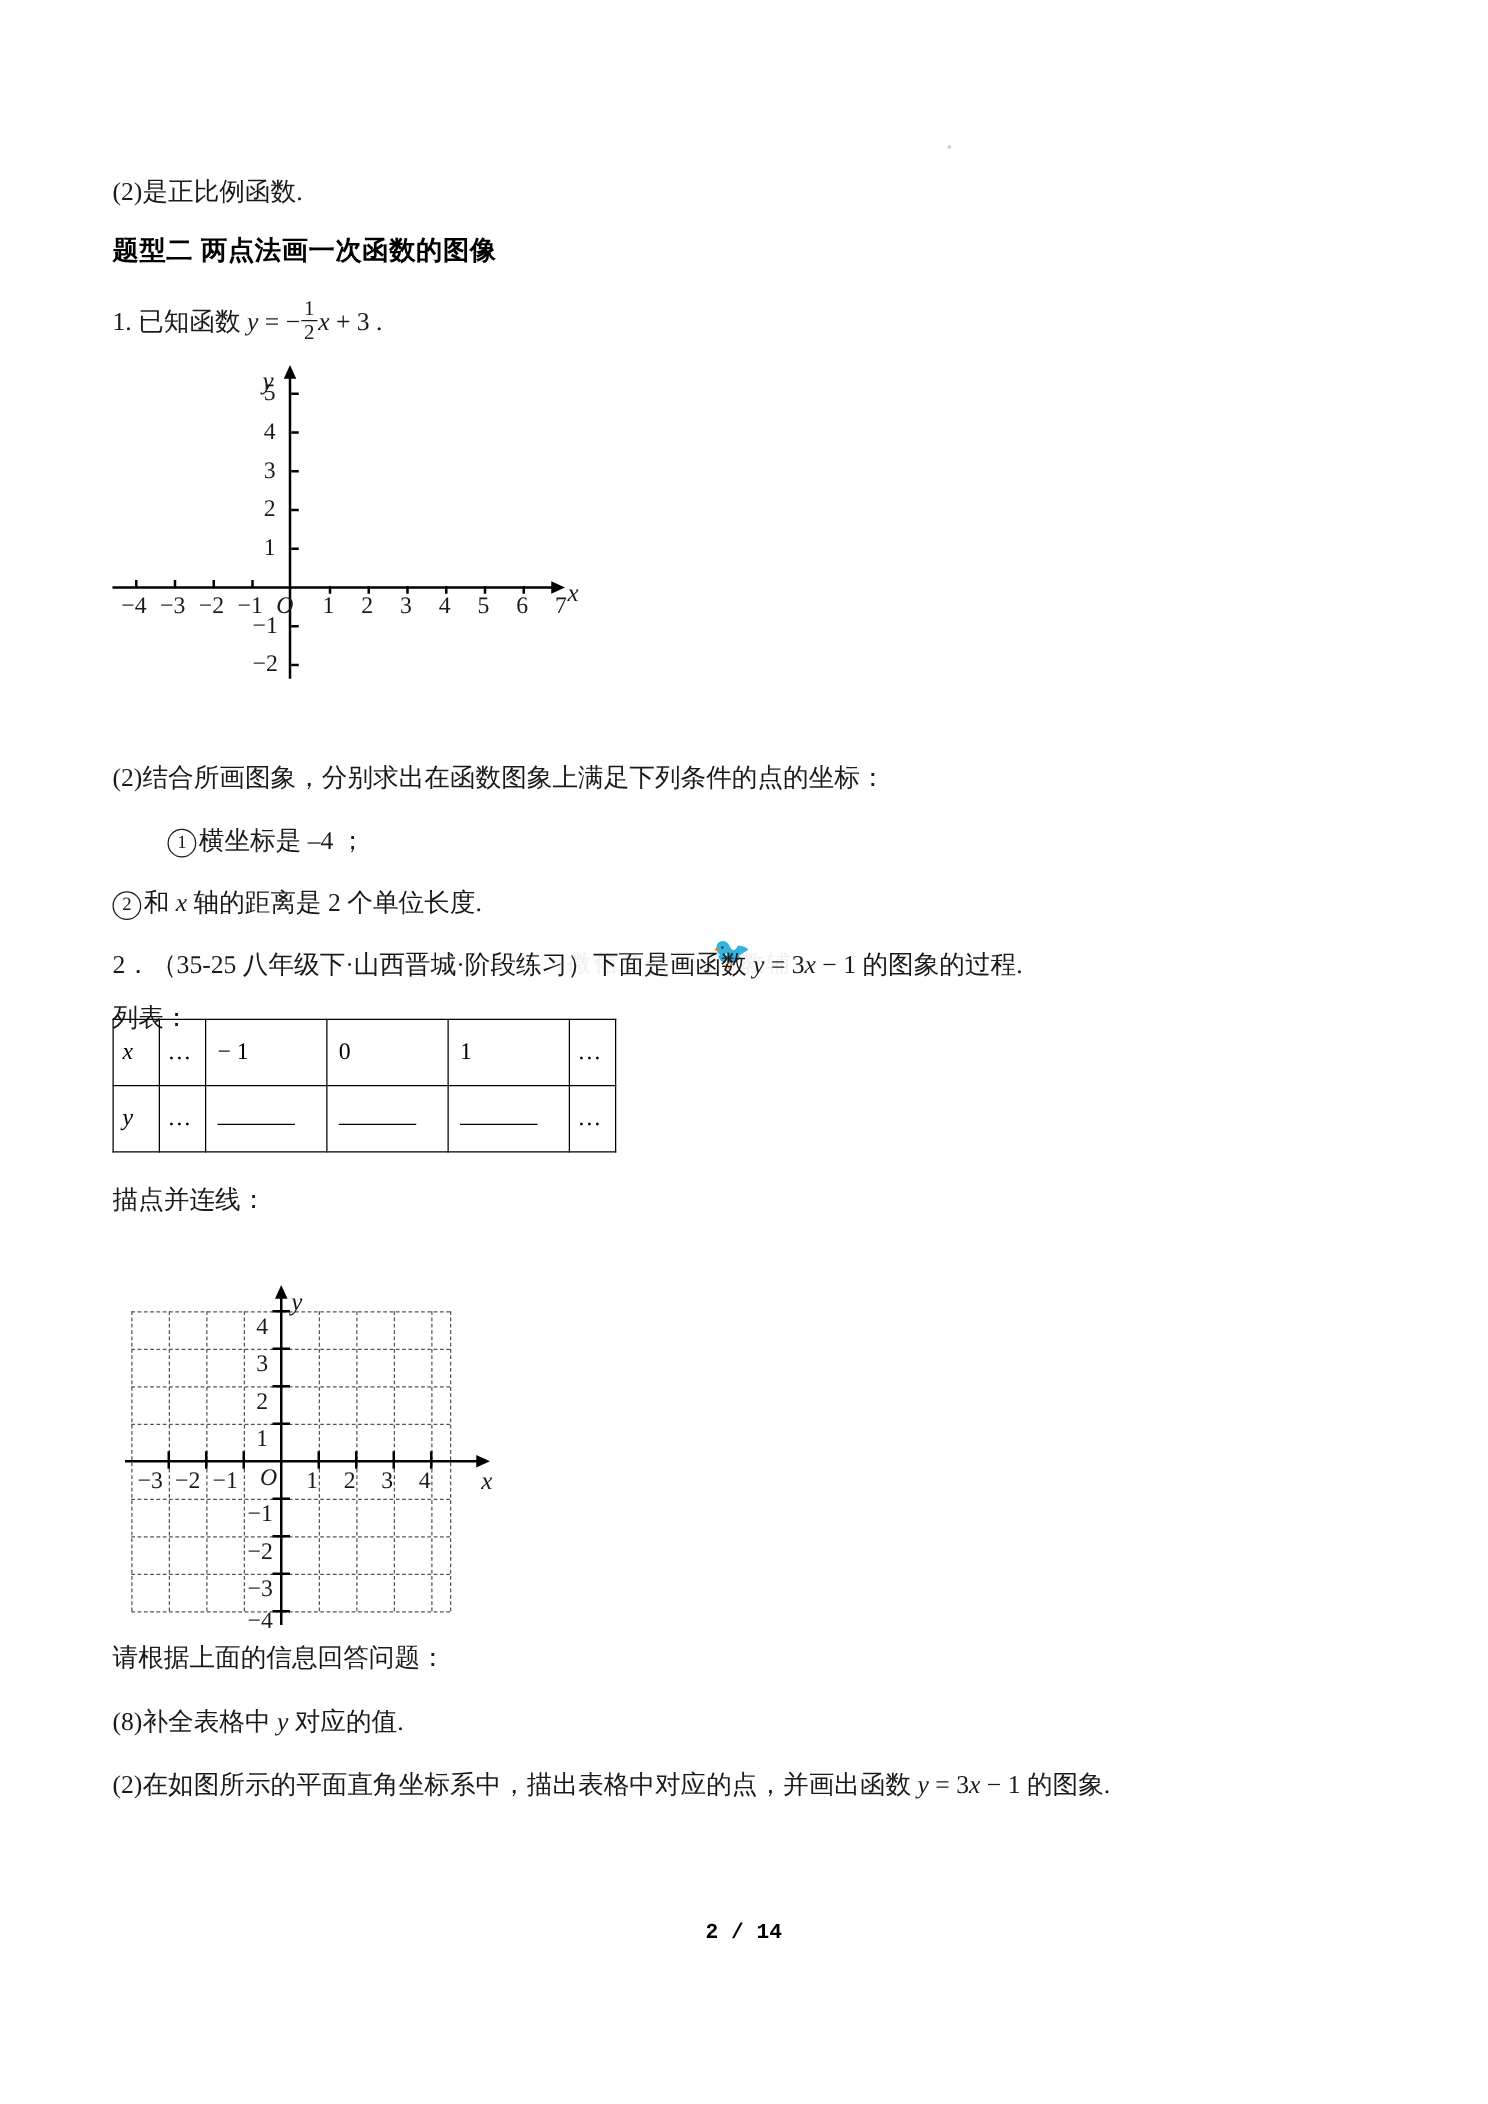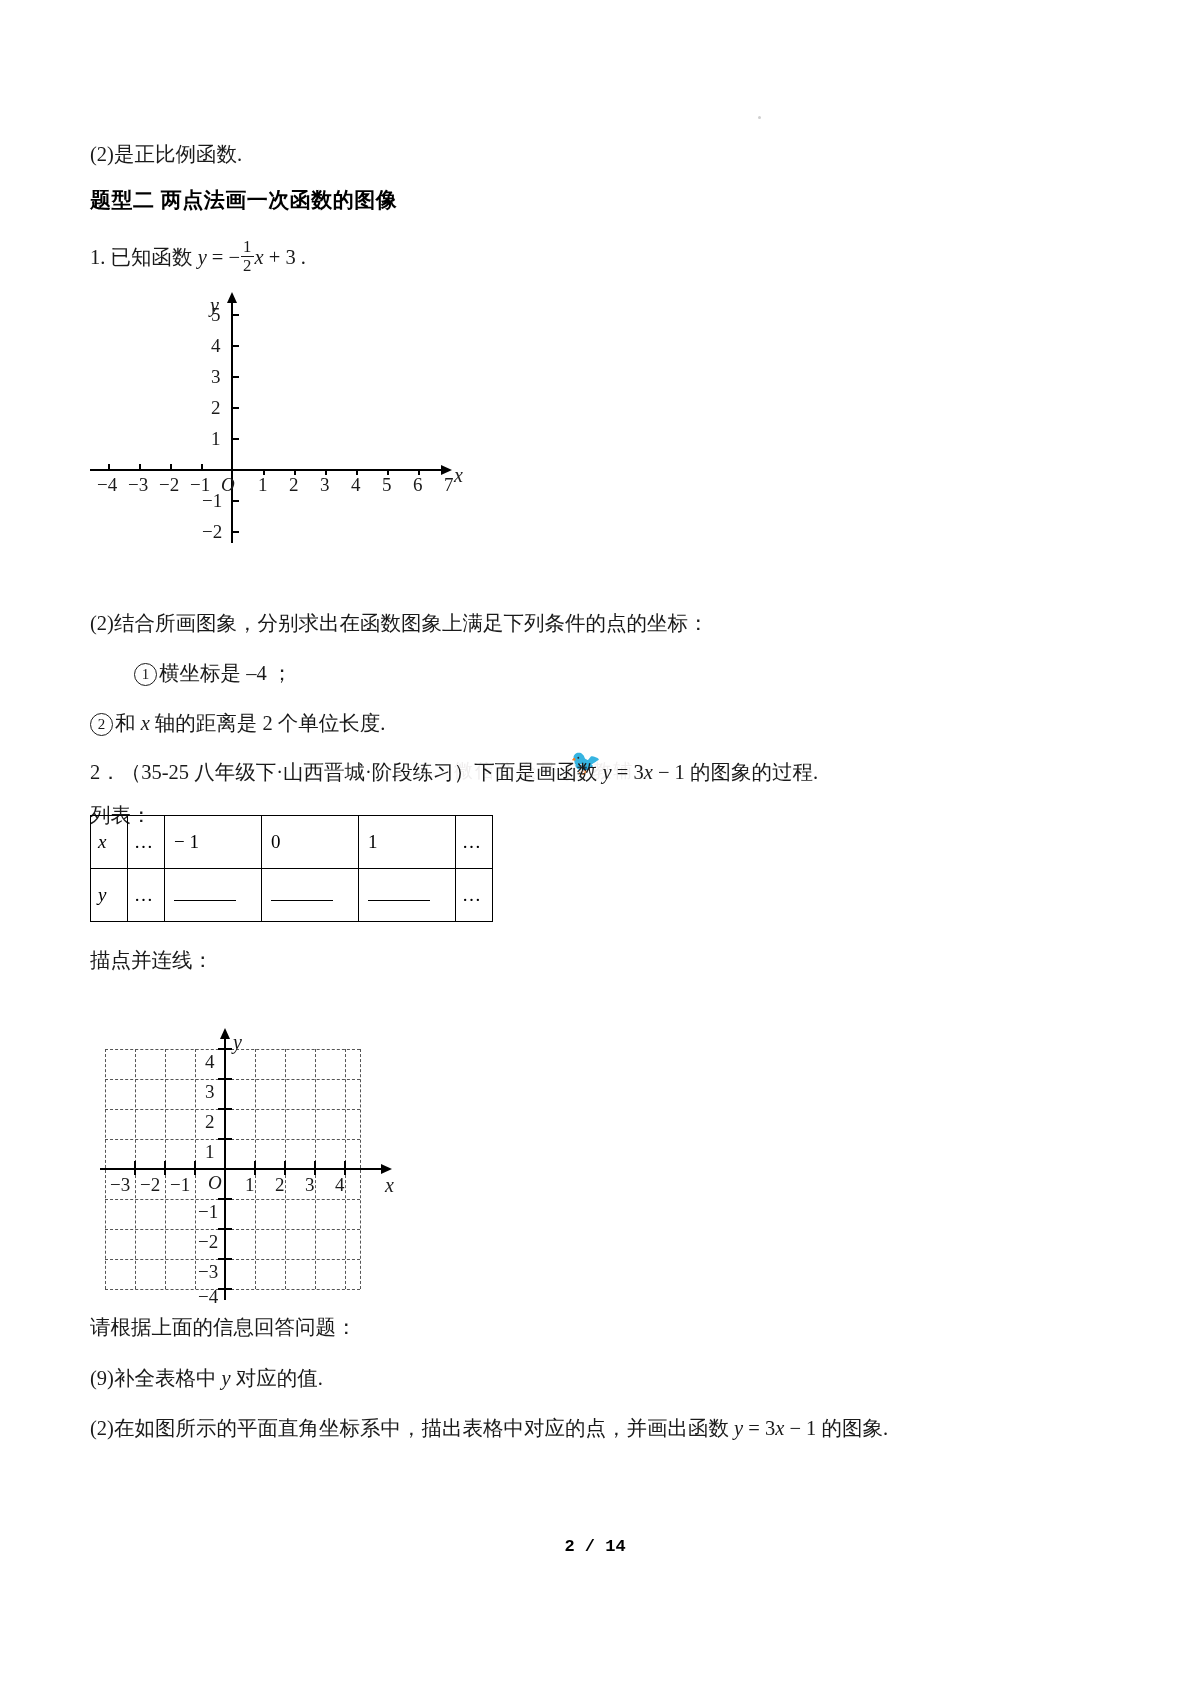--- a/index.html
+++ b/index.html
@@ -328,21 +328,21 @@
 
     <div class="axlabel" style="left:98px; top:173px;">−1</div>
     <div class="axlabel" style="left:98px; top:203px;">−2</div>
     <div class="axlabel" style="left:98px; top:233px;">−3</div>
     <div class="axlabel" style="left:98px; top:258px;">−4</div>
   </div>
 
   <div class="line" style="left:90px; top:1312px;">请根据上面的信息回答问题：</div>
 
   <div class="line" style="left:90px; top:1363px;">
-    <span>(9)补全表格中</span>
+    <span>(8)补全表格中</span>
     <span class="mathi">y</span>
     <span>对应的值.</span>
   </div>
 
   <div class="line" style="left:90px; top:1413px;">
     <span>(2)在如图所示的平面直角坐标系中，描出表格中对应的点，并画出函数</span>
     <span class="mathi">y</span>
     <span class="num">= 3</span><span class="mathi">x</span>
     <span class="num">− 1</span>
     <span>的图象.</span>

